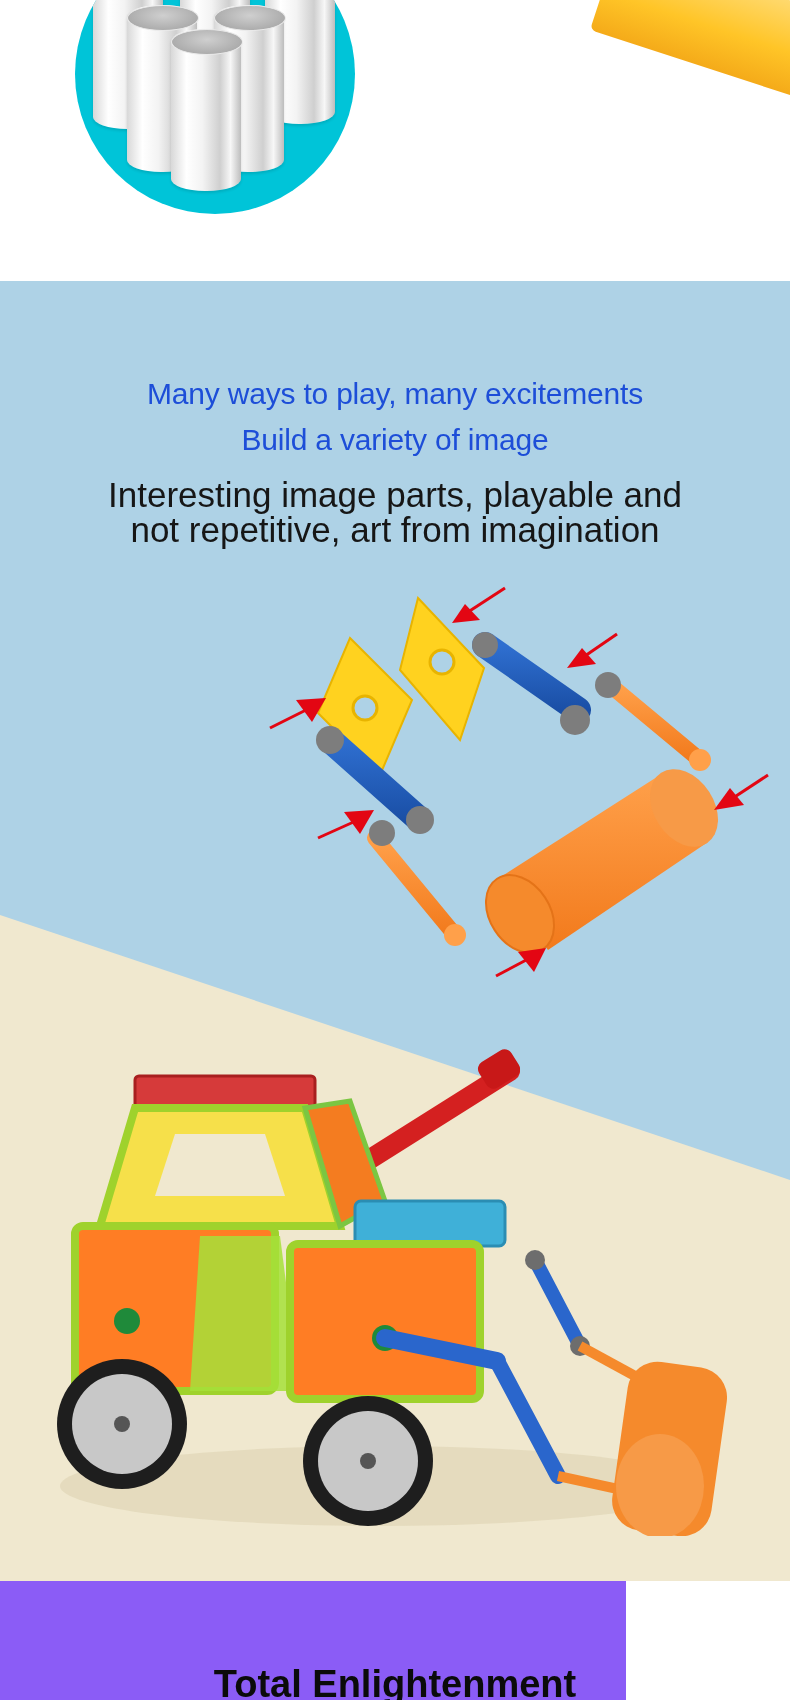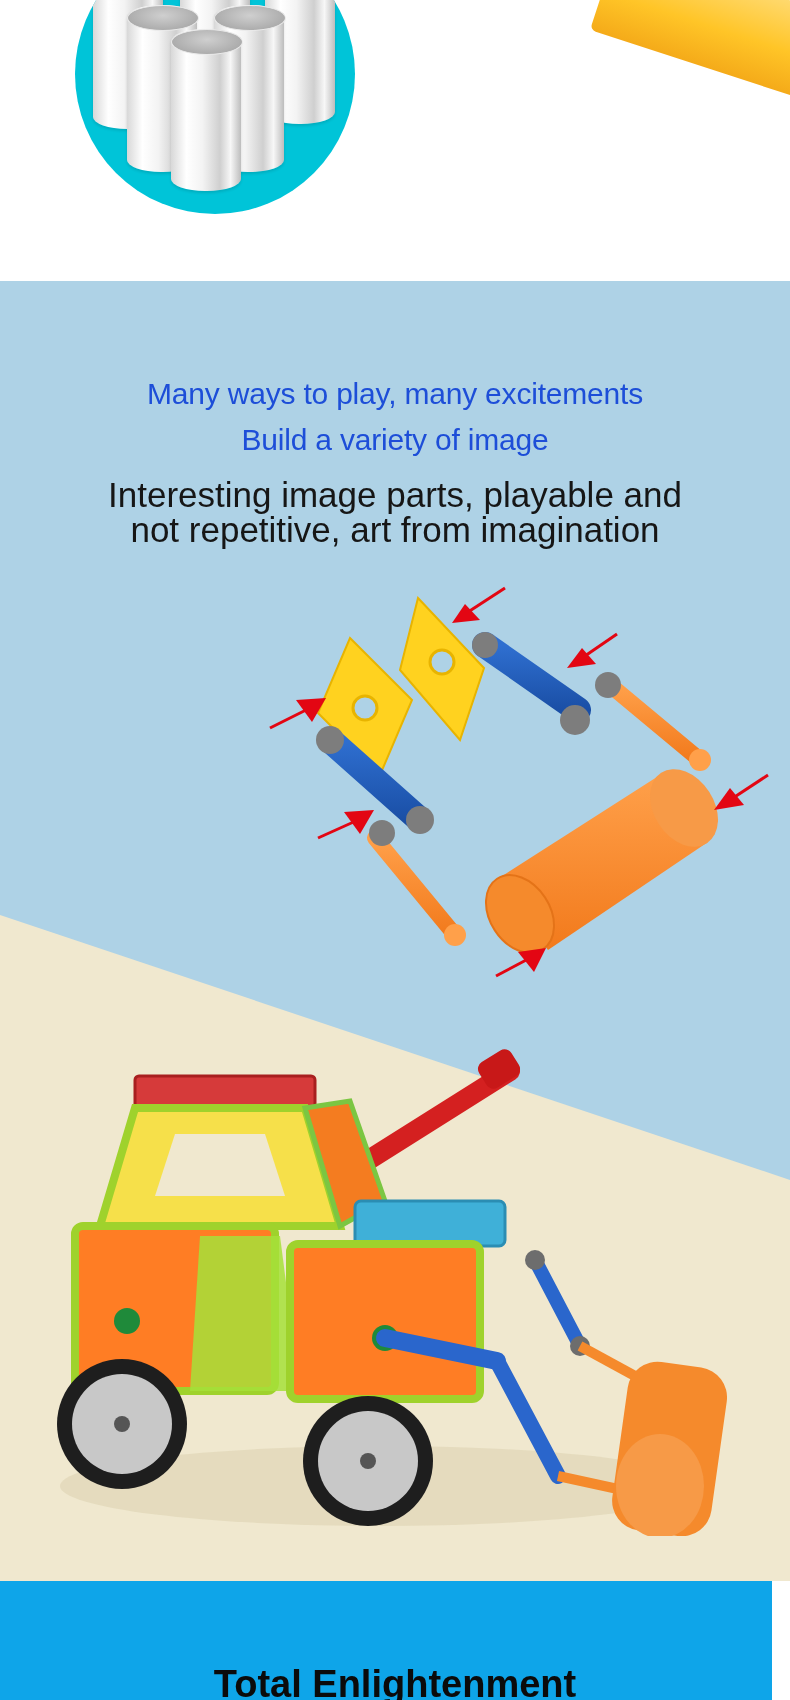--- a/index.html
+++ b/index.html
@@ -16,21 +16,21 @@
     .beige-floor { position: absolute; left: 0; top: 0; width: 790px; height: 1300px; background: #f0e8cf; clip-path: polygon(0 634px, 790px 899px, 790px 1300px, 0 1300px); }
 
     .heading { position: absolute; left: 0; top: 90px; width: 790px; text-align: center; }
     .heading-line { display: block; font-weight: normal; font-size: 30px; line-height: 46px; letter-spacing: -0.2px; color: #1d4ed8; }
     .subtext { position: absolute; left: 0; top: 196px; width: 790px; text-align: center; }
     .subtext-line { display: block; font-size: 35px; line-height: 35px; color: #161616; }
 
     .parts-diagram { position: absolute; left: 260px; top: 299px; width: 520px; height: 400px; }
     .toy-vehicle { position: absolute; left: 50px; top: 735px; width: 690px; height: 520px; }
 
-    .section-bottom { position: absolute; left: 0; top: 1581px; width: 772px; height: 119px; background: #0ea5e9; }
+    .section-bottom { position: absolute; left: 0; top: 1581px; width: 626px; height: 119px; background: #8b5cf6; }
     .bottom-title { position: absolute; left: 0; top: 80px; width: 790px; text-align: center; font-weight: bold; font-size: 38px; line-height: 46px; color: #0b0b0b; }
   </style>
 </head>
 <body>
 
 <section class="section-top">
   <div class="yellow-rail"></div>
   <div class="magnet-circle" title="Cluster of silver cylindrical magnets on a cyan circle">
     <div class="cyl" style="left:18px; top:20px; height:175px;"></div>
     <div class="cyl" style="left:105px; top:0px; height:170px;"></div>

